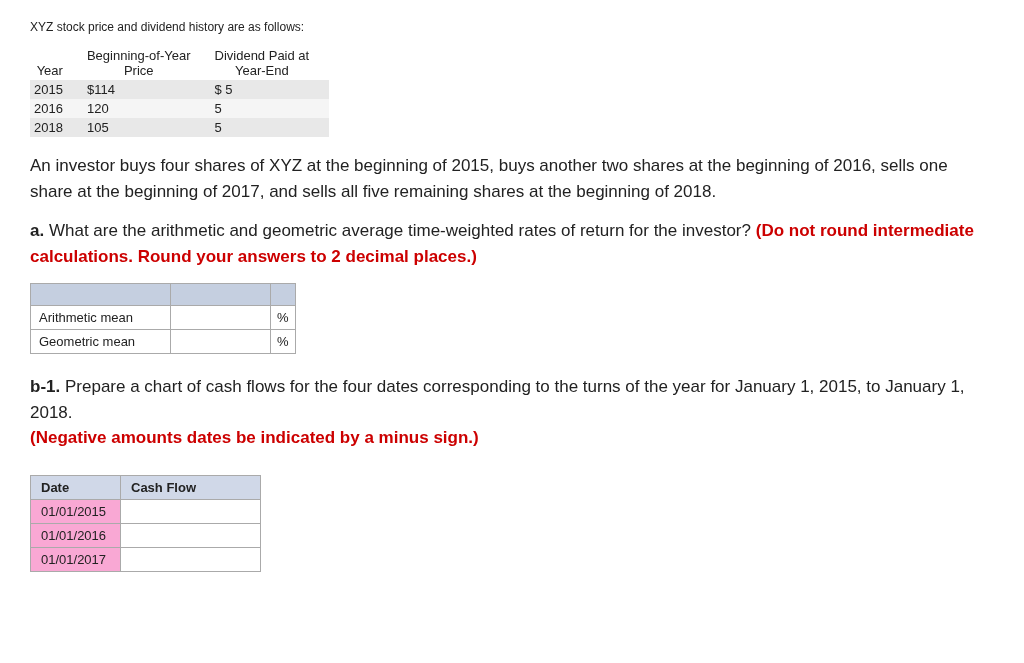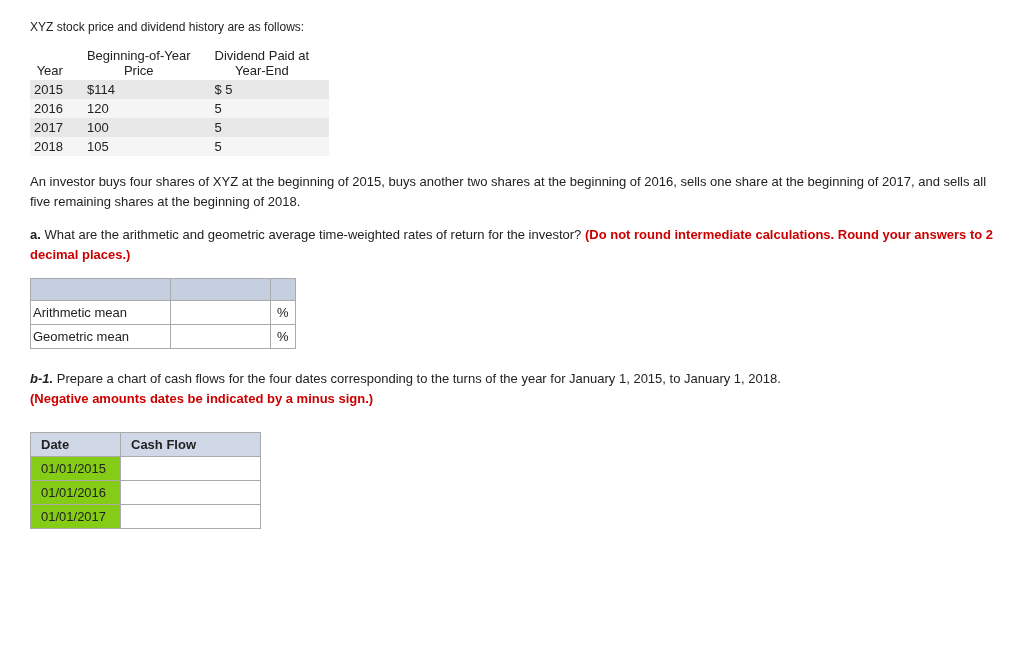--- a/index.html
+++ b/index.html
@@ -37,36 +37,36 @@
     .stock-table thead tr th {
       background: #fff;
       font-weight: normal;
       text-align: center;
     }
     .stock-table thead tr:first-child th { padding-bottom: 0; }
     .stock-table thead tr:last-child th { padding-top: 0; }
 
     .paragraph {
       margin: 14px 0;
-      font-size: 13px;
+      font-size: 17px;
       line-height: 1.5;
     }
     .red-bold {
       color: #c00;
       font-weight: bold;
     }
     
     .answer-table {
       border-collapse: collapse;
       margin: 12px 0 20px 0;
       font-size: 13px;
     }
     .answer-table td, .answer-table th {
       border: 1px solid #aaa;
-      padding: 4px 2px;
+      padding: 4px 8px;
     }
     .answer-table thead td {
       background: #d0d8e8;
       font-weight: normal;
       text-align: center;
     }
     .answer-table .label-cell {
       width: 140px;
       border: 1px solid #aaa;
       background: #fff;
@@ -104,21 +104,21 @@
       border: 1px solid #aaa;
       padding: 4px 10px;
     }
     .cashflow-table thead th {
       background: #d0d8e8;
       font-weight: bold;
       text-align: left;
     }
     .cashflow-table .date-cell {
       width: 90px;
-      background: #84cc16;
+      background: #f9a8d4;
     }
     .cashflow-table .cf-input-cell {
       width: 140px;
       padding: 0;
       border: 1px solid #aaa;
     }
     .cashflow-table .cf-input-cell input {
       width: 100%;
       border: none;
       outline: none;
@@ -153,25 +153,20 @@
         <td>2015</td>
         <td>$114</td>
         <td>$ 5</td>
       </tr>
       <tr>
         <td>2016</td>
         <td>120</td>
         <td>5</td>
       </tr>
       <tr>
-        <td>2017</td>
-        <td>100</td>
-        <td>5</td>
-      </tr>
-      <tr>
         <td>2018</td>
         <td>105</td>
         <td>5</td>
       </tr>
     </tbody>
 </table>
 
 <p class="paragraph">An investor buys four shares of XYZ at the beginning of 2015, buys another two shares at the beginning of 2016, sells one share at the beginning of 2017, and sells all five remaining shares at the beginning of 2018.</p>
 
 <p class="paragraph">
@@ -198,21 +193,21 @@
         <td class="label-cell">Geometric mean</td>
         <td class="input-cell"><input type="text" style=""></td>
         <td class="percent-cell">%</td>
       </tr>
     </tbody>
 </table>
 
 <div class="section-break"></div>
 
 <p class="paragraph">
-  <span style="font-weight:bold;font-style:italic;">b-1.</span>
+  <span style="font-weight:bold;">b-1.</span>
   <span> </span><span>Prepare a chart of cash flows for the four dates corresponding to the turns of the year for January 1, 2015, to January 1, 2018.</span>
   <br>
   <span class="red-bold">(Negative amounts dates be indicated by a minus sign.)</span>
 </p>
 
 <table class="cashflow-table">
   <thead>
     <tr>
       <th>Date</th>
       <th>Cash Flow</th>

